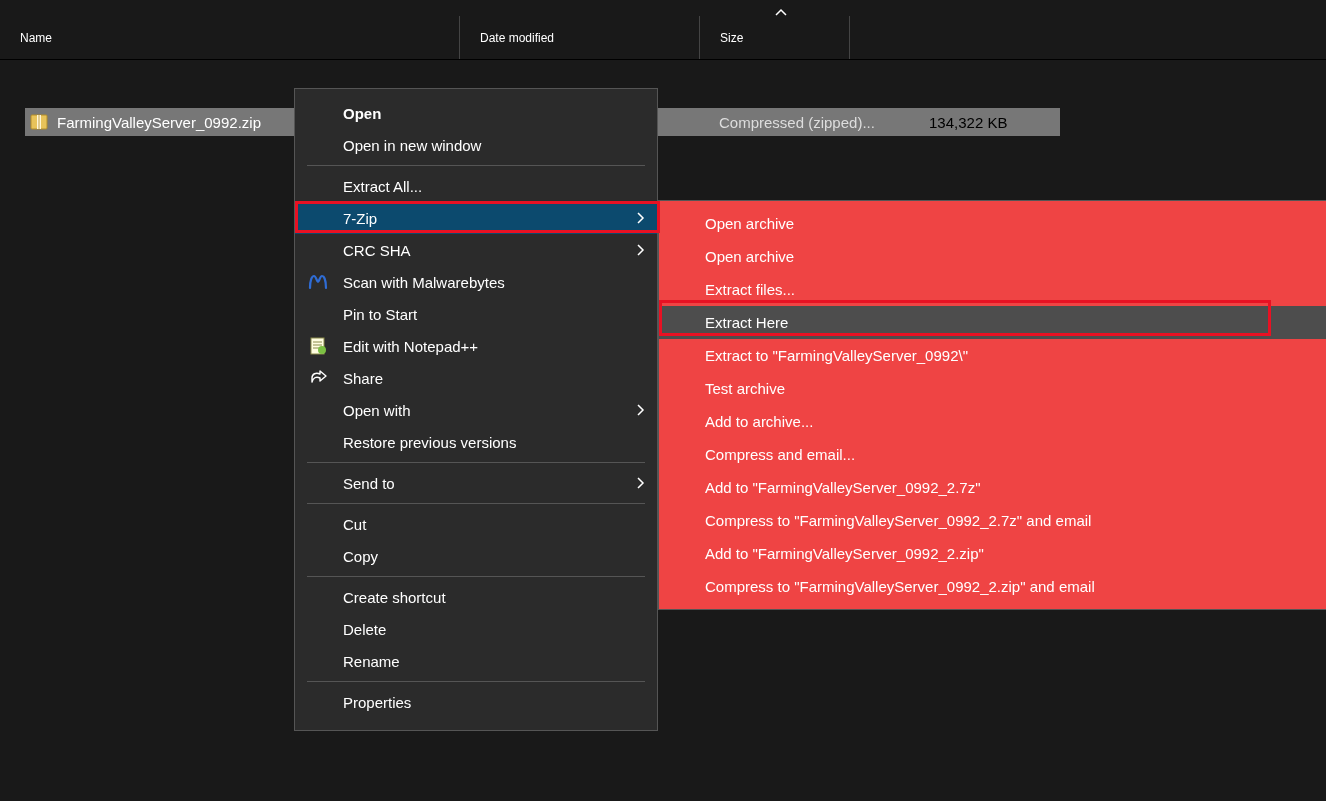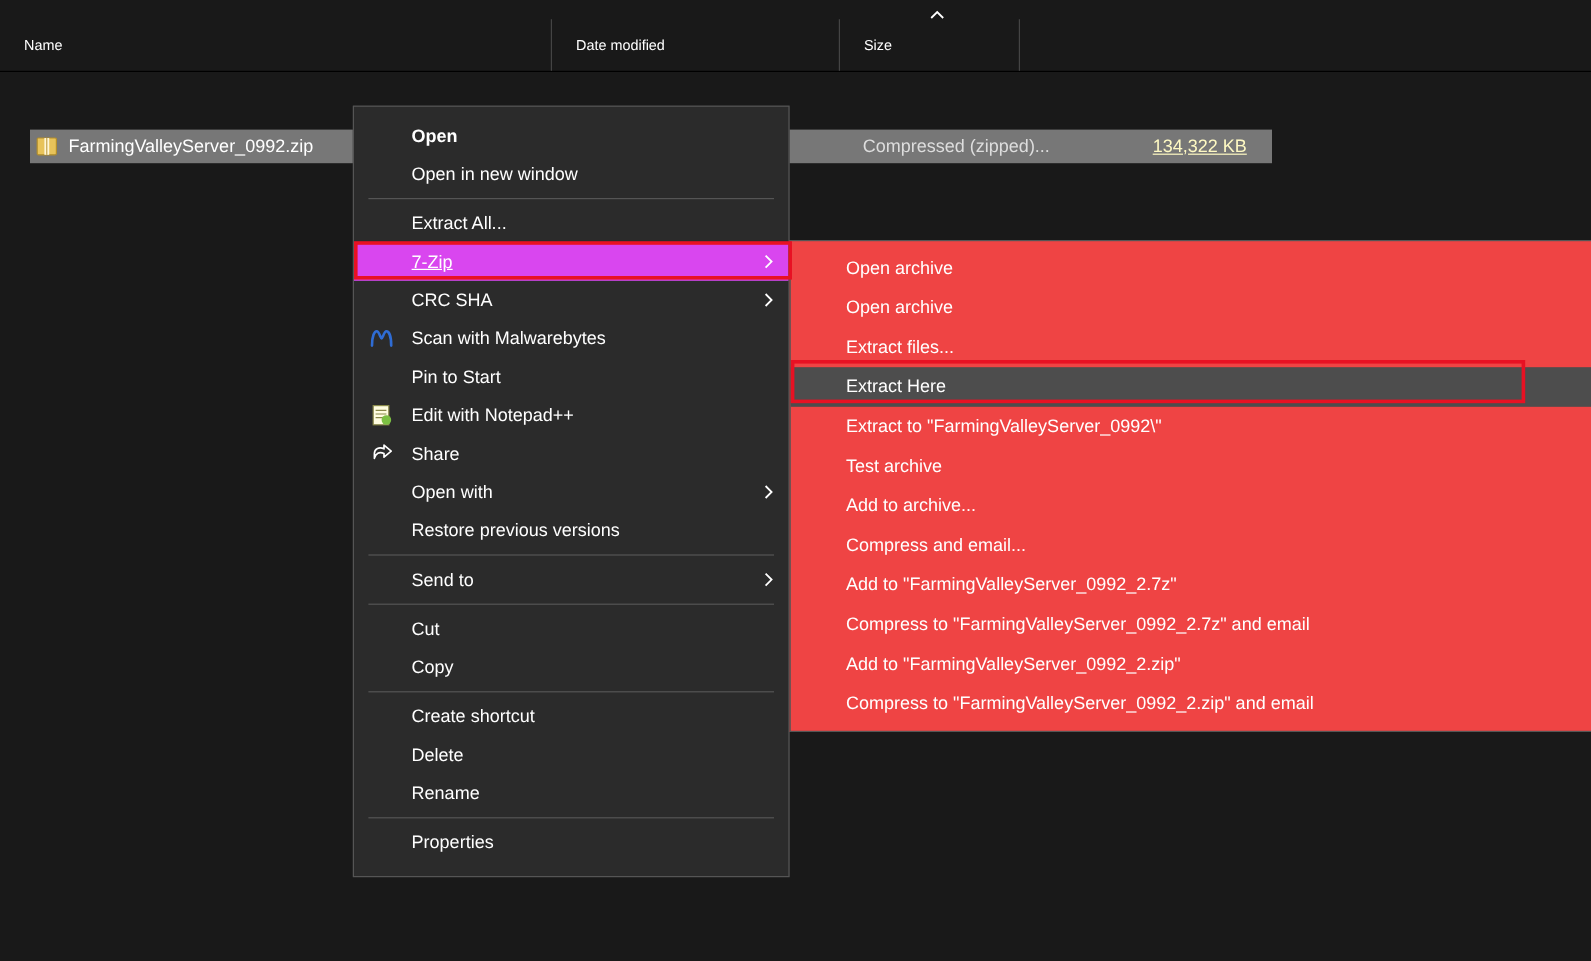--- a/index.html
+++ b/index.html
@@ -11,25 +11,25 @@
   .col { display:flex; align-items:center; padding-left:20px; color:#fff; font-size:12px; border-right:1px solid #444;}
   .col.name { width:460px; border-right:1px solid #444; }
   .col.date { width:240px; }
   .col.type { width:190px; }
   .col.size { width:150px; }
   .file-row { display:flex; align-items:center; height:28px; background:#777; margin-left:25px; width:1035px; color:#fff; font-size:15px;margin-top:48px; }
   .file-icon { width:20px; height:20px; margin-left:4px; margin-right:8px; }
   .file-name { flex:none; width:422px; white-space:nowrap; overflow:hidden; }
   .file-date { width:240px; color:#ddd;}
   .file-type { width:210px; color:#ddd;}
-  .file-size { width:110px; text-align:right; color:#fef9c3;text-decoration:underline;}
+  .file-size { width:110px; color:#000000;}
   .context-menu { position:absolute; left:294px; top:88px; width:364px; background:#2b2b2b; border:1px solid #555; padding:8px 0 12px 0;}
   .menu-item { display:flex; align-items:center; height:32px; padding-left:48px; padding-right:12px; color:#fff; font-size:15px; position:relative;}
   .menu-item.bold { font-weight:600; }
-  .menu-item.hover { background:#d946ef;text-decoration:underline; }
+  .menu-item.hover { background:#0c4a6e; }
   .menu-item .chevron { position:absolute; right:12px; color:#fff;}
   .menu-sep { height:1px; background:#555; margin:4px 12px; }
   .menu-icon { position:absolute; left:12px; width:22px; height:22px; display:flex; align-items:center; justify-content:center;}
   .highlight-box { position:absolute; border:3px solid #e81123; pointer-events:none;}
   .hl1 { left:295px; top:201px; width:365px; height:32px; }
   .hl2 { left:659px; top:300px; width:612px; height:36px; }
   .submenu { position:absolute; left:658px; top:200px; width:740px; background:#ef4444; border:1px solid #555; padding:6px 0; }
   .sub-item { display:flex; align-items:center; height:33px; padding-left:46px; padding-right:12px; color:#fff; font-size:15px; position:relative;}
   .sub-item.hover { background:#4d4d4d; }
   .sub-item .chevron { position:absolute; right:12px; color:#fff;}

